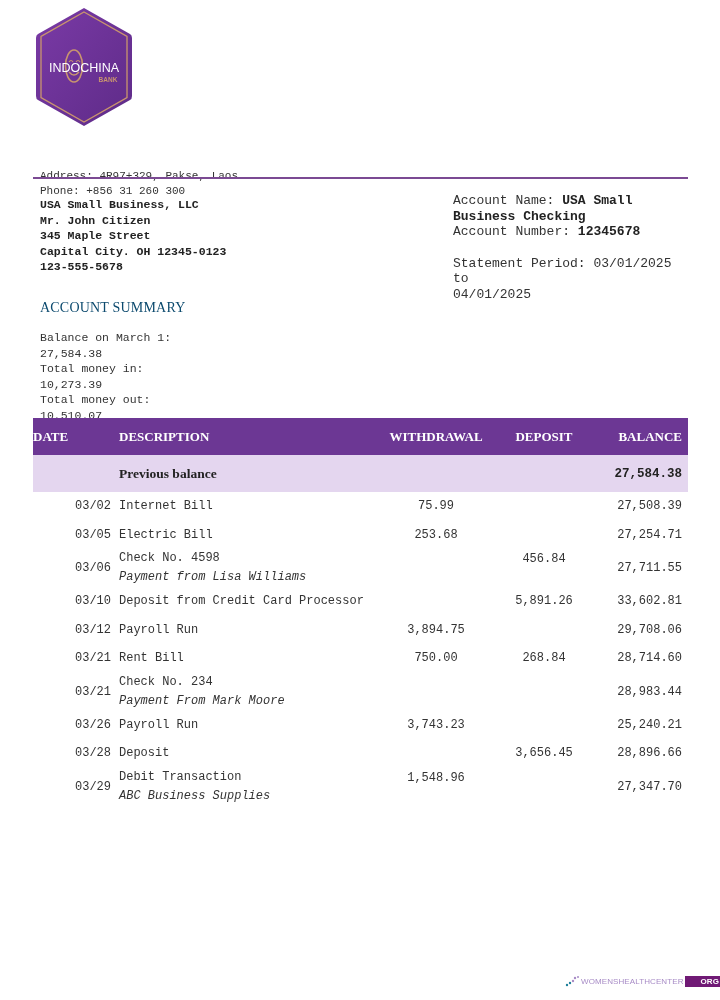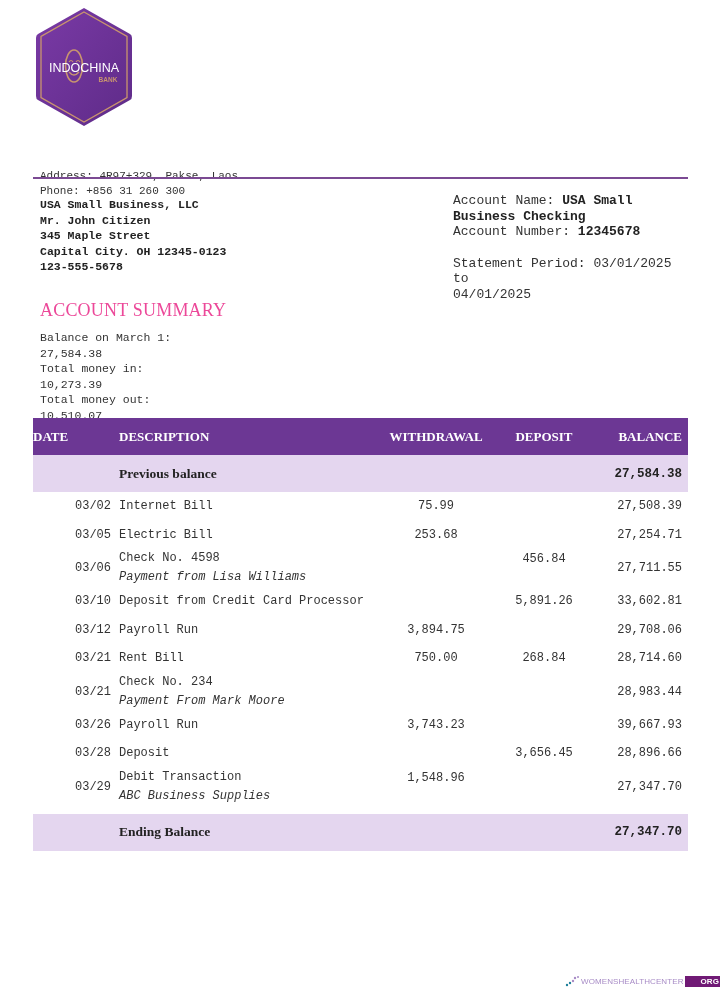--- a/index.html
+++ b/index.html
@@ -12,21 +12,21 @@
     .bank-contact { position: absolute; left: 40px; top: 131px; font-size: 11px; line-height: 15px; color: #333; margin-top: 38px; }
 
     .divider { position: absolute; left: 33px; top: 177px; width: 655px; height: 2px; background: #7b4a93; }
 
     .customer { position: absolute; left: 40px; top: 197px; font-size: 11.5px; line-height: 15.5px; font-weight: bold; color: #222; }
 
     .account-info { position: absolute; left: 453px; top: 193px; font-size: 13px; line-height: 15.5px; color: #333; width: 240px; }
     .account-info b { font-weight: bold; color: #222; }
     .account-info .period { margin-top: 16px; }
 
-    .summary-title { position: absolute; left: 40px; top: 300px; font-family: "Liberation Serif", "DejaVu Serif", serif; font-size: 18px; letter-spacing: 0.2px; color: #ec4899; }
+    .summary-title { position: absolute; left: 40px; top: 300px; font-family: "Liberation Serif", "DejaVu Serif", serif; font-size: 14px; letter-spacing: 0.2px; color: #0c4a6e; }
     .summary { position: absolute; left: 40px; top: 330px; font-size: 11.5px; line-height: 15.5px; color: #333; }
     .summary .row { display: flex; flex-direction: column; }
     .summary .lbl { width: 176px; }
     .summary .val { width: 70px; }
 
     .txn-table { position: absolute; left: 33px; top: 418px; width: 655px; border-collapse: collapse; }
     .txn-table th { background: #6c3794; color: #ffffff; font-family: "Liberation Serif", "DejaVu Serif", serif; font-weight: bold; font-size: 13px; height: 37px; text-align: left; padding: 0; }
     .txn-table td { font-size: 12px; color: #333; padding: 0; vertical-align: middle; }
     .c-date { width: 78px; text-align: right; }
     .c-desc { width: 264px; padding-left: 8px !important; }
@@ -185,21 +185,21 @@
         </td>
       <td class="c-wd amt-top"></td>
       <td class="c-dep amt-top"></td>
       <td class="c-bal">28,983.44</td>
     </tr>
     <tr class="single">
       <td class="c-date">03/26</td>
       <td class="c-desc">Payroll Run</td>
       <td class="c-wd amt">3,743.23</td>
       <td class="c-dep amt"></td>
-      <td class="c-bal">39,667.93</td>
+      <td class="c-bal">25,240.21</td>
     </tr>
     <tr class="single">
       <td class="c-date">03/28</td>
       <td class="c-desc">Deposit</td>
       <td class="c-wd amt"></td>
       <td class="c-dep amt">3,656.45</td>
       <td class="c-bal">28,896.66</td>
     </tr>
     <tr class="double">
       <td class="c-date">03/29</td>
@@ -208,27 +208,20 @@
           <span class="desc-sub">ABC Business Supplies</span>
         </td>
       <td class="c-wd amt-top">1,548.96</td>
       <td class="c-dep amt-top"></td>
       <td class="c-bal">27,347.70</td>
     </tr>
     <tr class="spacer">
         <td colspan="5"></td>
       </tr>
 
-    <tr class="band">
-      <td class="c-date"></td>
-      <td class="c-desc">Ending Balance</td>
-      <td class="c-wd"></td>
-      <td class="c-dep"></td>
-      <td class="c-bal">27,347.70</td>
-    </tr>
   </tbody>
 </table>
 
 <div class="footer-brand">
   <svg class="dots" viewBox="0 0 14 12">
     <circle cx="2" cy="10" r="1.2" fill="#1e7f9a"></circle>
     <circle cx="5" cy="8" r="1.2" fill="#1e7f9a"></circle>
     <circle cx="8" cy="6" r="1.2" fill="#a78bc6"></circle>
     <circle cx="10" cy="3" r="1.2" fill="#a78bc6"></circle>
     <circle cx="13" cy="2" r="1" fill="#a78bc6"></circle>

